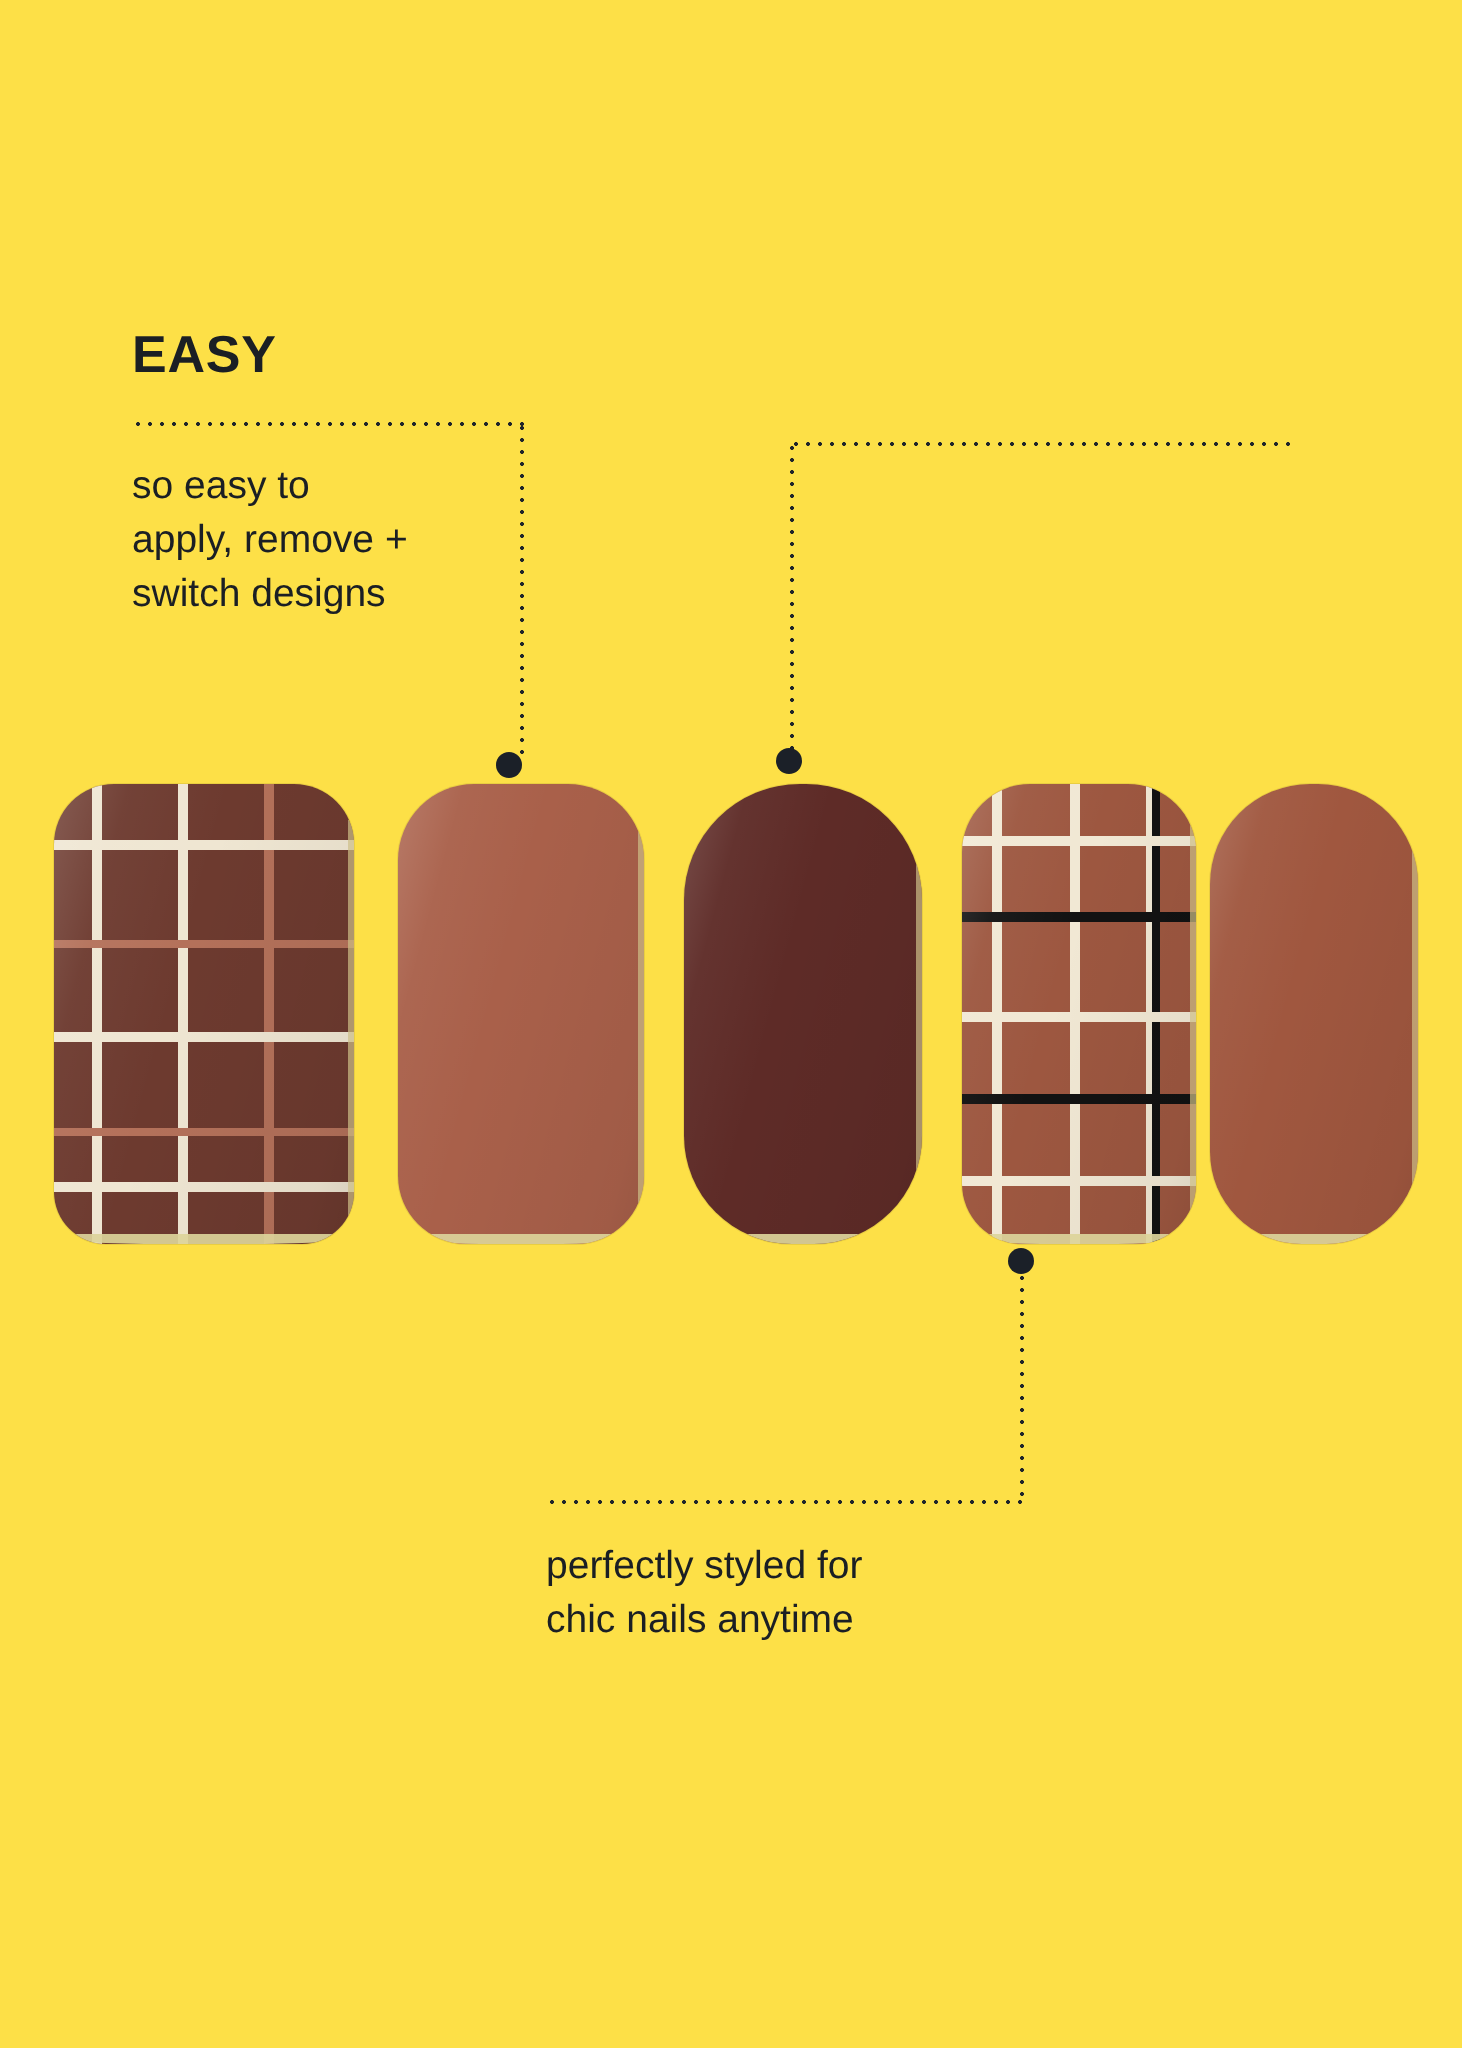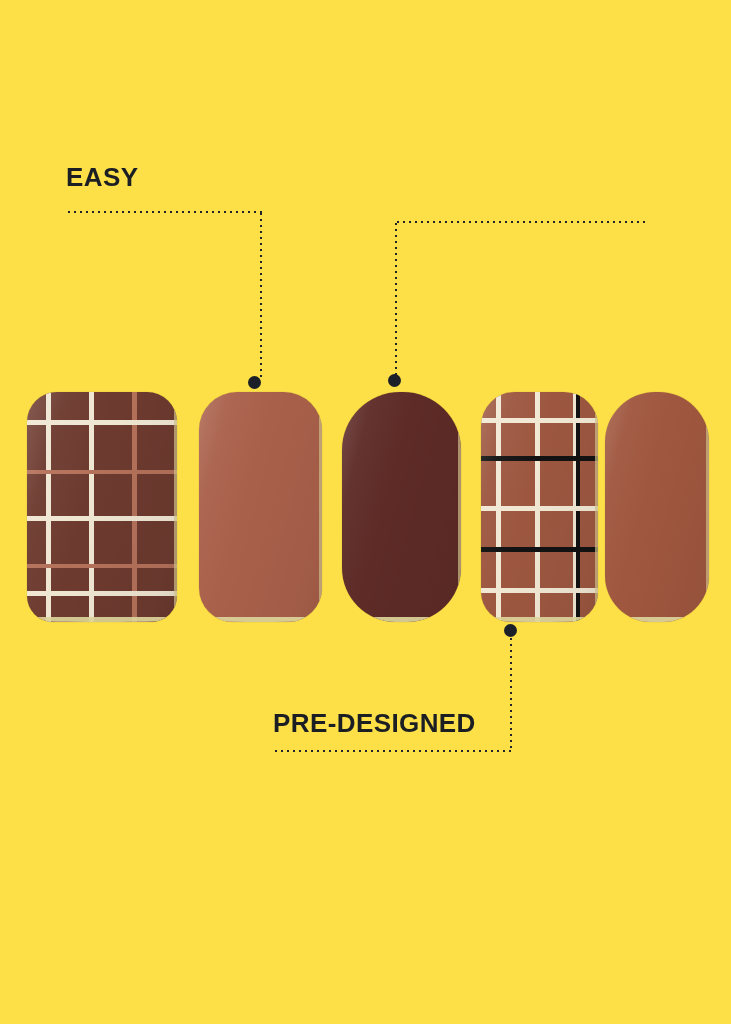--- a/index.html
+++ b/index.html
@@ -106,20 +106,23 @@
 <body>
 
 <div id="page">
 
   <div class="heading" style="left:66px; top:162px;">EASY</div>
 
   <div class="dot-h" style="left:66px; top:211px; width:196px;"></div>
   <div class="dot-v" style="left:260px; top:211px; height:168px;"></div>
   <div class="end-dot" style="left:248px; top:376px;"></div>
 
+  <div class="body-text" style="left:66px; top:230px; width:230px;">so easy to
+apply, remove +
+switch designs</div>
 
 
   <div class="dot-h" style="left:395px; top:221px; width:252px;"></div>
   <div class="dot-v" style="left:395px; top:221px; height:157px;"></div>
   <div class="end-dot" style="left:388px; top:374px;"></div>
 
 
   <div class="strips-row">
 
     <div class="strip" style="left:27px; top:392px; width:150px; height:230px; border-radius:30px 30px 26px 26px;">
@@ -177,16 +180,17 @@
       <div class="strip-right-edge"></div>
       <div class="strip-bottom-edge"></div>
     </div>
 
   </div>
 
   <div class="end-dot" style="left:504px; top:624px;"></div>
   <div class="dot-v" style="left:510px; top:636px; height:116px;"></div>
   <div class="dot-h" style="left:273px; top:750px; width:239px;"></div>
 
-  <div class="heading" style="left:273px; top:708px;">PRE-DESIGNED</div>
 
+  <div class="body-text" style="left:273px; top:770px; width:250px;">perfectly styled for
+chic nails anytime</div>
 
 </div>
 
 </body></html>

